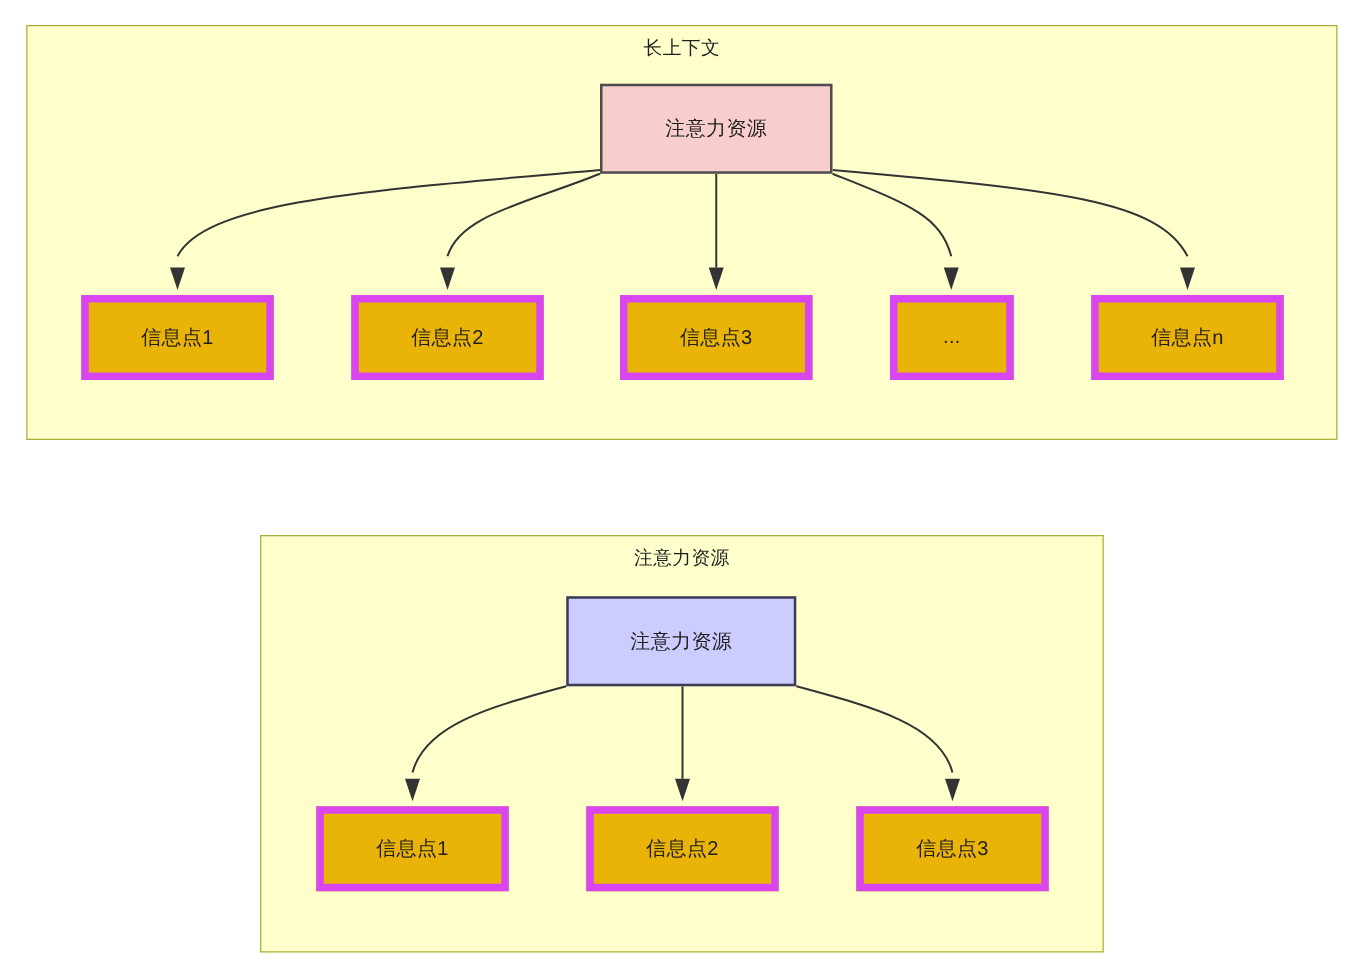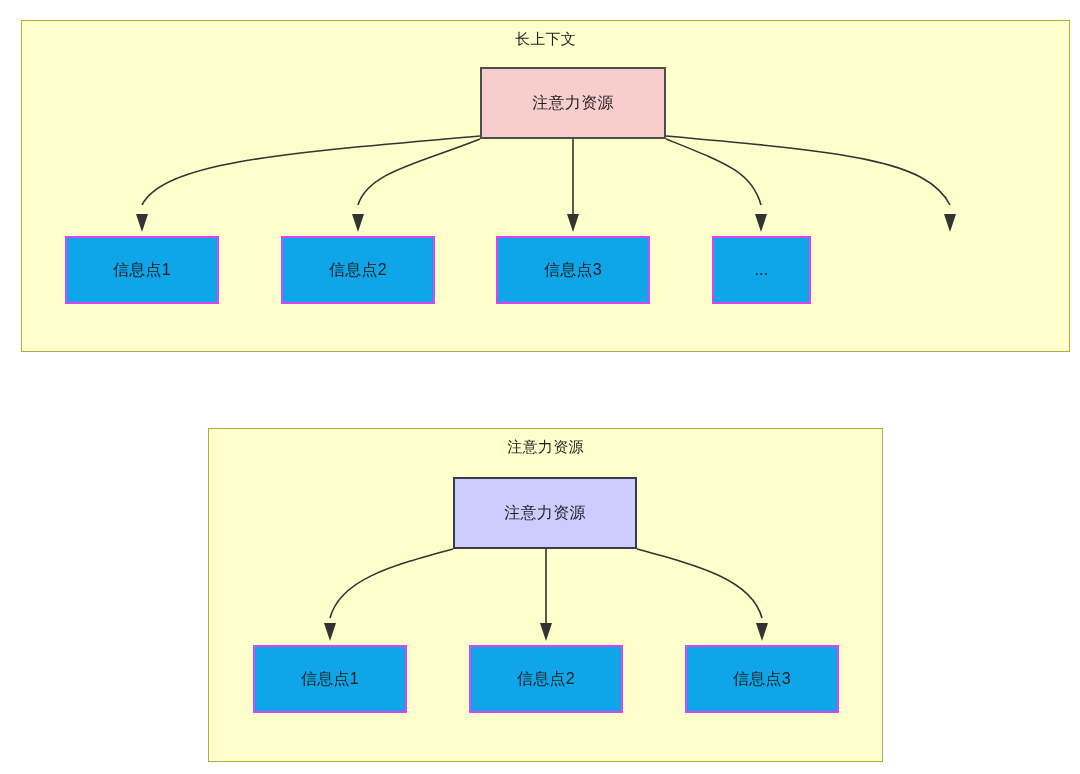--- a/index.html
+++ b/index.html
@@ -68,22 +68,22 @@
 
   .node-attention-long {
     background: #f8cecc;
     border: 2px solid #4d4d4d;
   }
   .node-attention-short {
     background: #ccccff;
     border: 2px solid #3c3c50;
   }
   .node-info {
-    background: #0ea5e9;
-    border: 2px solid #d946ef;
+    background: #eab308;
+    border: 6px solid #d946ef;
   }
 
   
   #long-attention { left: 480px; top: 67px; width: 186px; height: 72px; }
 
   #long-info-1 { left: 65px;  top: 236px; width: 154px; height: 68px; }
   #long-info-2 { left: 281px; top: 236px; width: 154px; height: 68px; }
   #long-info-3 { left: 496px; top: 236px; width: 154px; height: 68px; }
   #long-info-4 { left: 712px; top: 236px; width: 99px;  height: 68px; }
   #long-info-5 { left: 873px; top: 236px; width: 154px; height: 68px; }
@@ -167,20 +167,23 @@
   </div>
   <div class="node node-info" id="long-info-2">
     <span>信息点2</span>
   </div>
   <div class="node node-info" id="long-info-3">
     <span>信息点3</span>
   </div>
   <div class="node node-info" id="long-info-4">
     <span>...</span>
   </div>
+  <div class="node node-info" id="long-info-5">
+    <span>信息点n</span>
+  </div>
 
   <div class="node node-attention-short" id="short-attention">
     <span>注意力资源</span>
   </div>
 
   <div class="node node-info" id="short-info-1">
     <span>信息点1</span>
   </div>
   <div class="node node-info" id="short-info-2">
     <span>信息点2</span>

